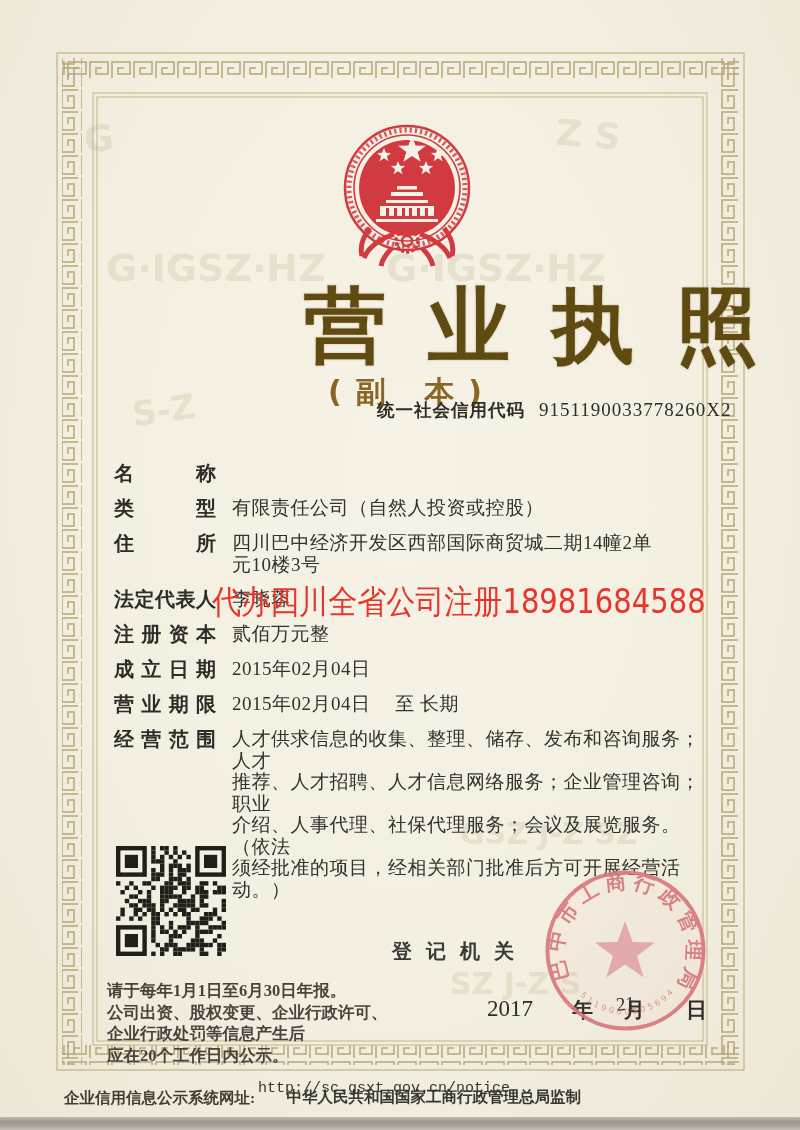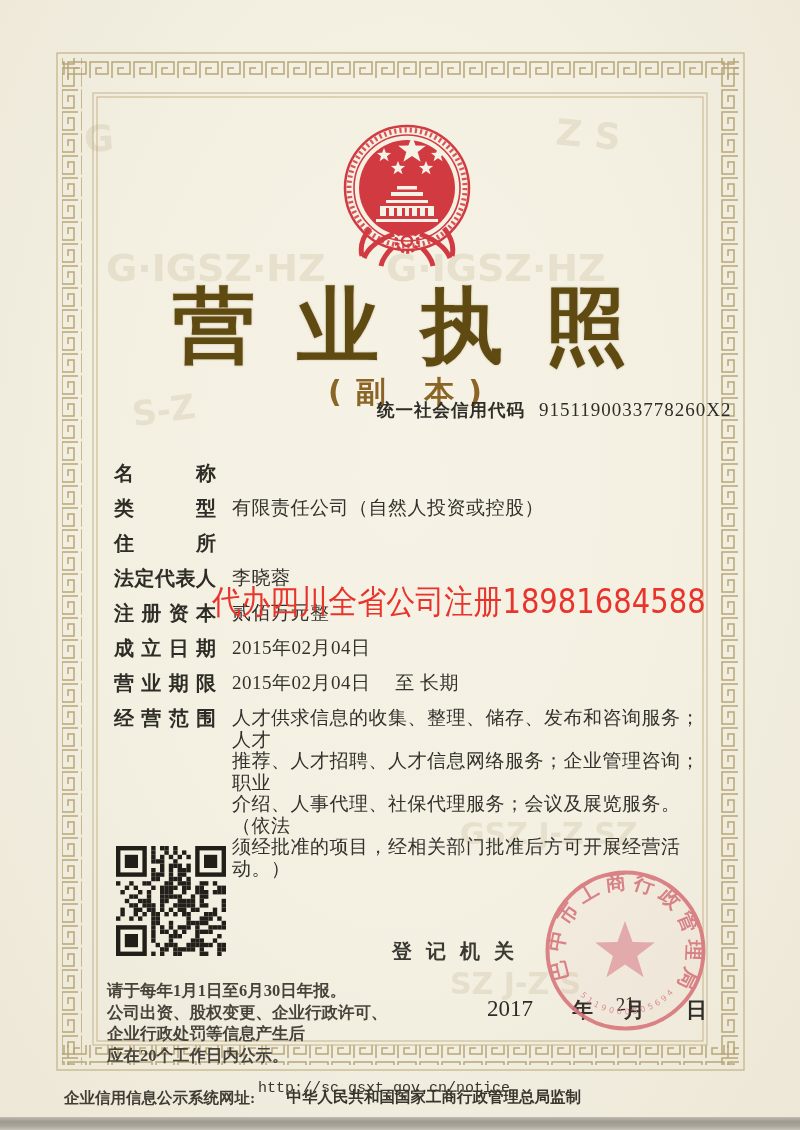--- a/index.html
+++ b/index.html
@@ -10,21 +10,21 @@
   
   .ghost{position:absolute;color:rgba(176,162,122,0.20);font-family:"DejaVu Sans",sans-serif;font-weight:700;pointer-events:none;}
   .g0{left:106px;top:246px;font-size:38px;}
   .g1{left:386px;top:246px;font-size:38px;}
   .g2{left:132px;top:390px;font-size:34px;transform:rotate(-8deg);}
   .g3{left:460px;top:816px;font-size:30px;}
   .g4{left:450px;top:966px;font-size:30px;}
   .g5{left:556px;top:114px;font-size:36px;transform:rotate(5deg);}
   .g6{left:84px;top:118px;font-size:36px;transform:rotate(-4deg);}
   .emblem{position:absolute;left:334px;top:108px;}
-  .title{position:absolute;left:0;top:272px;width:100%;margin:0;text-align:center;
+  .title{position:absolute;left:0;top:272px;width:100%;margin:0;text-align:right;
          font-family:"DejaVu Sans",sans-serif;font-weight:900;font-size:82px;color:#5f4a12;
          letter-spacing:42px;text-indent:42px;text-shadow:0 0 2px rgba(122,95,26,.45);}
   .subtitle{position:absolute;left:0;top:372px;width:100%;text-align:center;
             font-family:"DejaVu Sans",sans-serif;font-weight:700;font-size:30px;color:#8a6525;
             letter-spacing:14px;text-indent:24px;}
   .credit-line{position:absolute;left:377px;top:398px;font-size:17.5px;color:#2f2d28;white-space:nowrap;}
   .credit-line .clabel{font-family:Liberation Sans, sans-serif;font-weight:700;letter-spacing:1px;}
   .credit-line .cvalue{margin-left:14px;font-family:"Liberation Serif",serif;font-size:19px;letter-spacing:1px;}
   
   .fields{position:absolute;left:114px;top:462px;width:592px;}
@@ -145,20 +145,22 @@
           <span>类</span>
           <span>型</span>
         </div>
       <div class="val">有限责任公司（自然人投资或控股）</div>
     </div>
     <div class="row">
       <div class="lbl">
           <span>住</span>
           <span>所</span>
         </div>
+      <div class="val">四川巴中经济开发区西部国际商贸城二期14幢2单
+元10楼3号</div>
     </div>
     <div class="row">
       <div class="lbl">
           <span>法</span>
           <span>定</span>
           <span>代</span>
           <span>表</span>
           <span>人</span>
         </div>
       <div class="val">李晓蓉</div>

